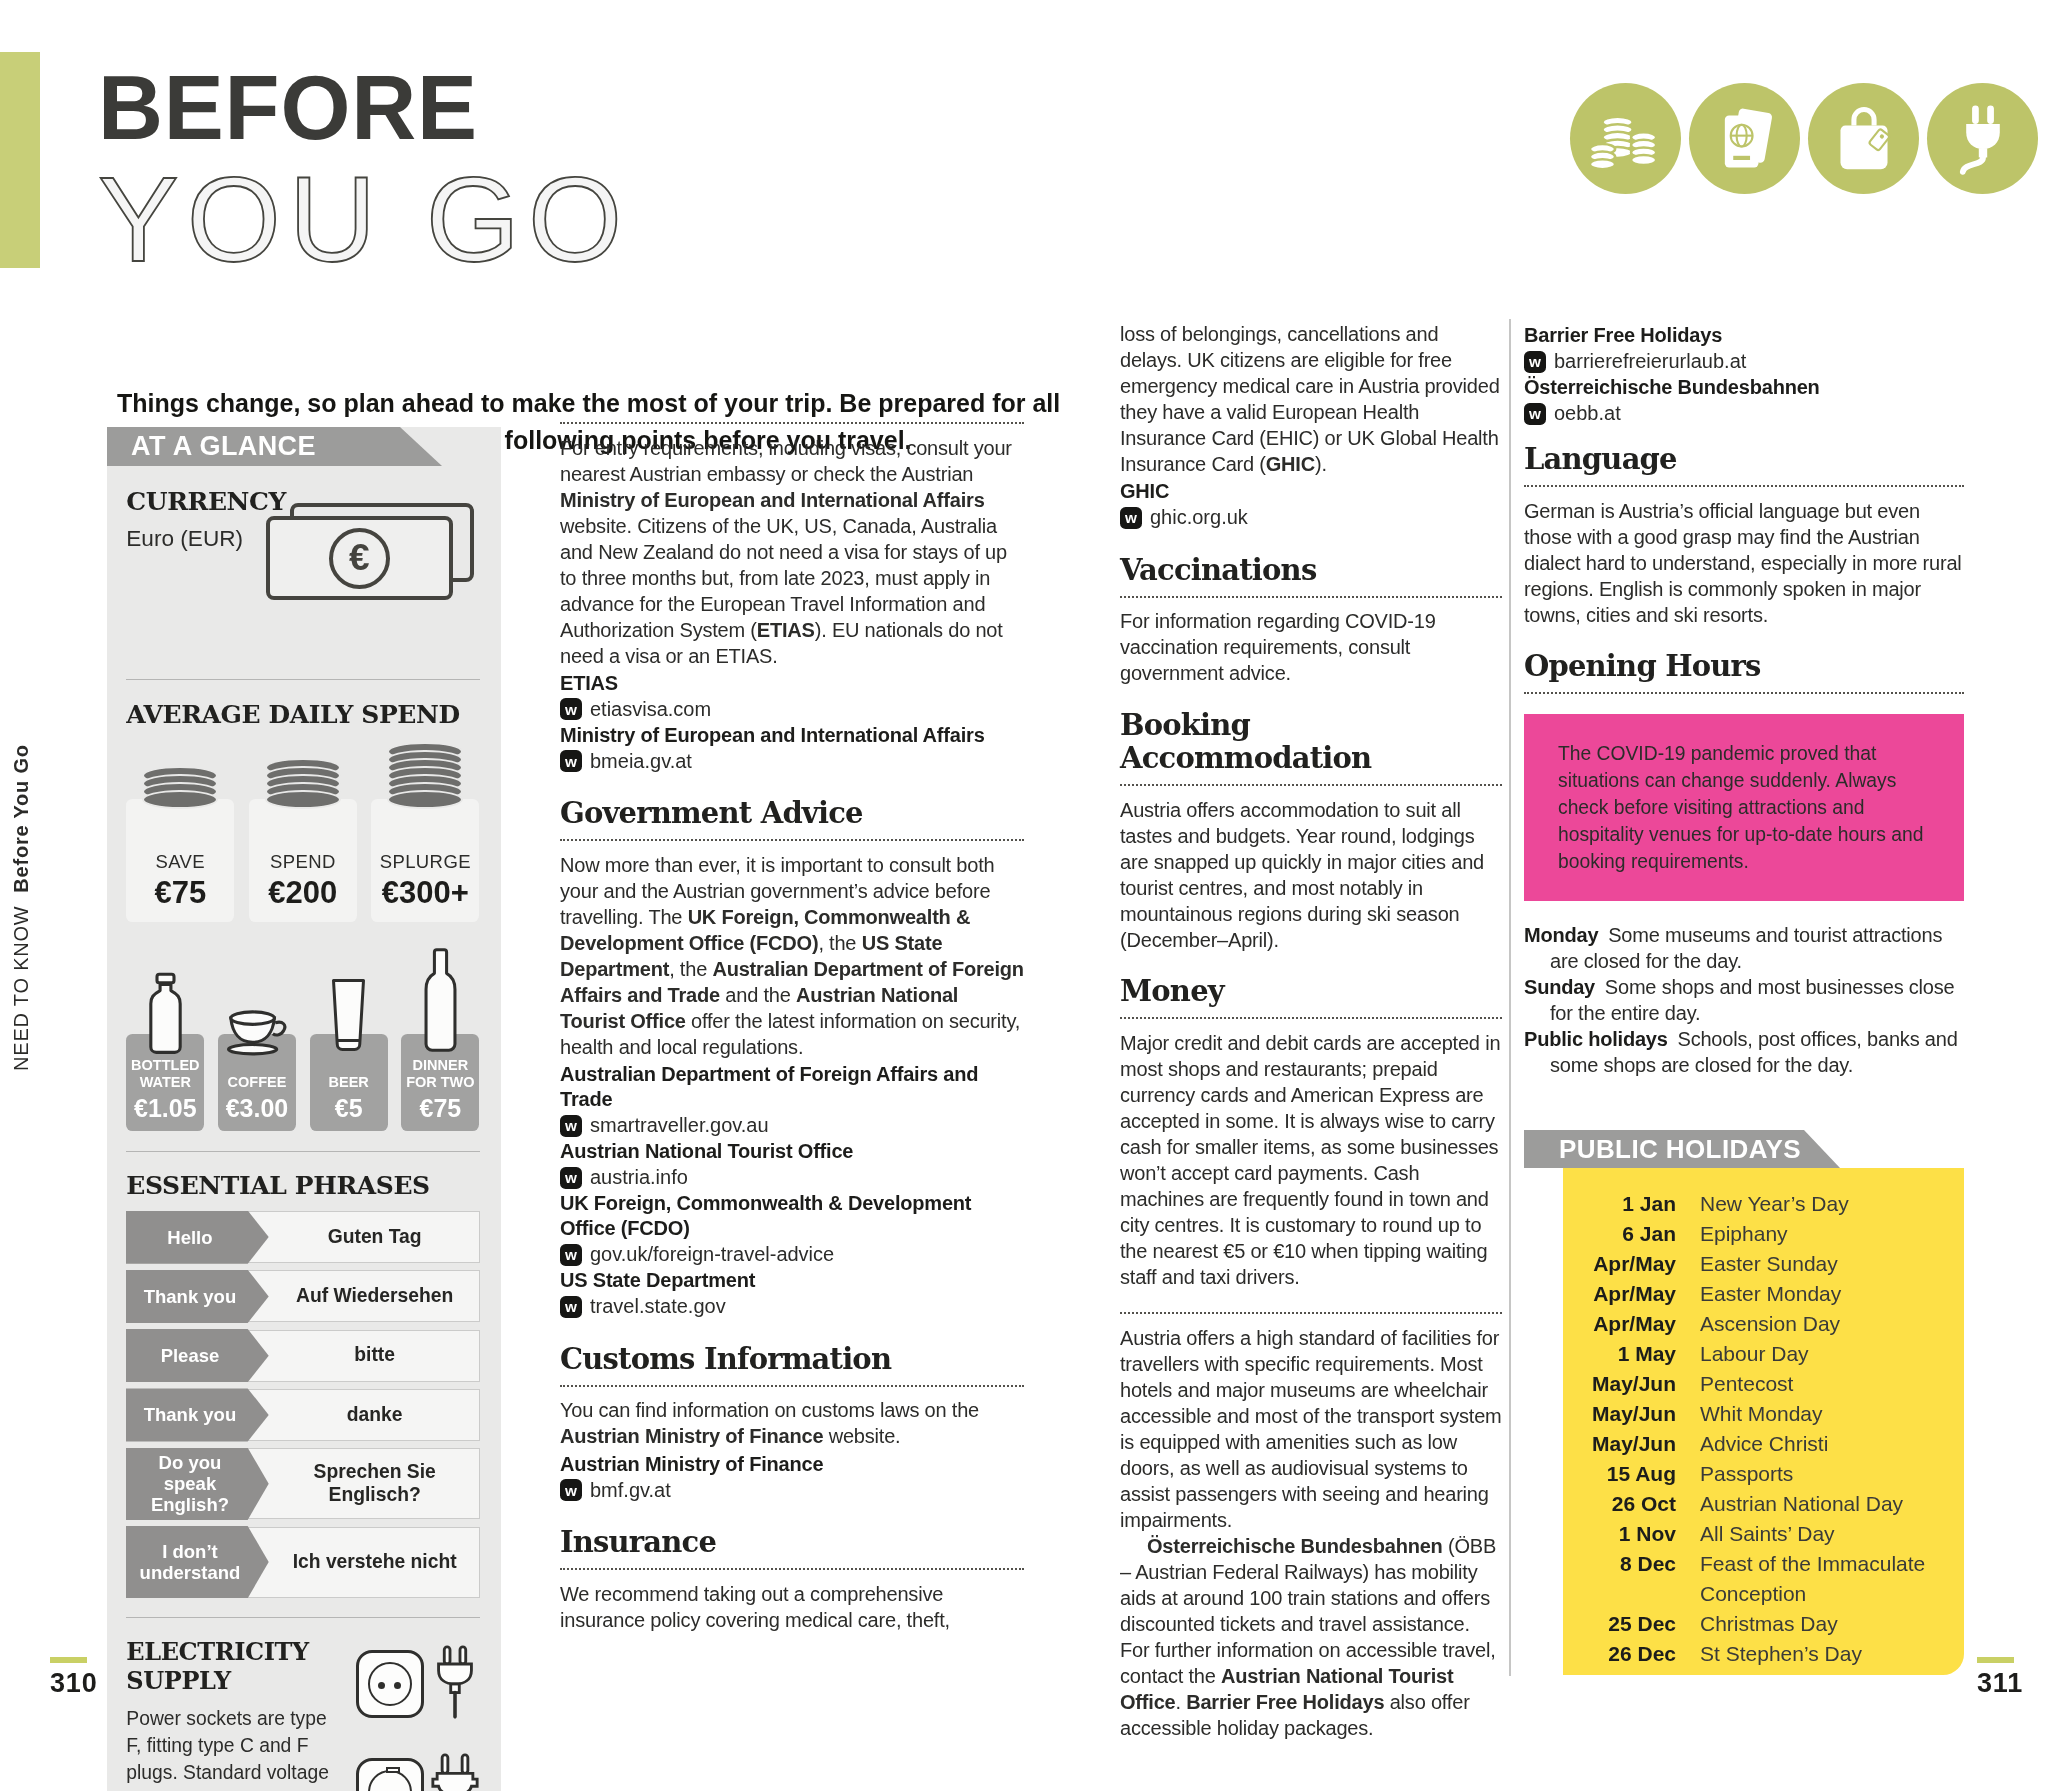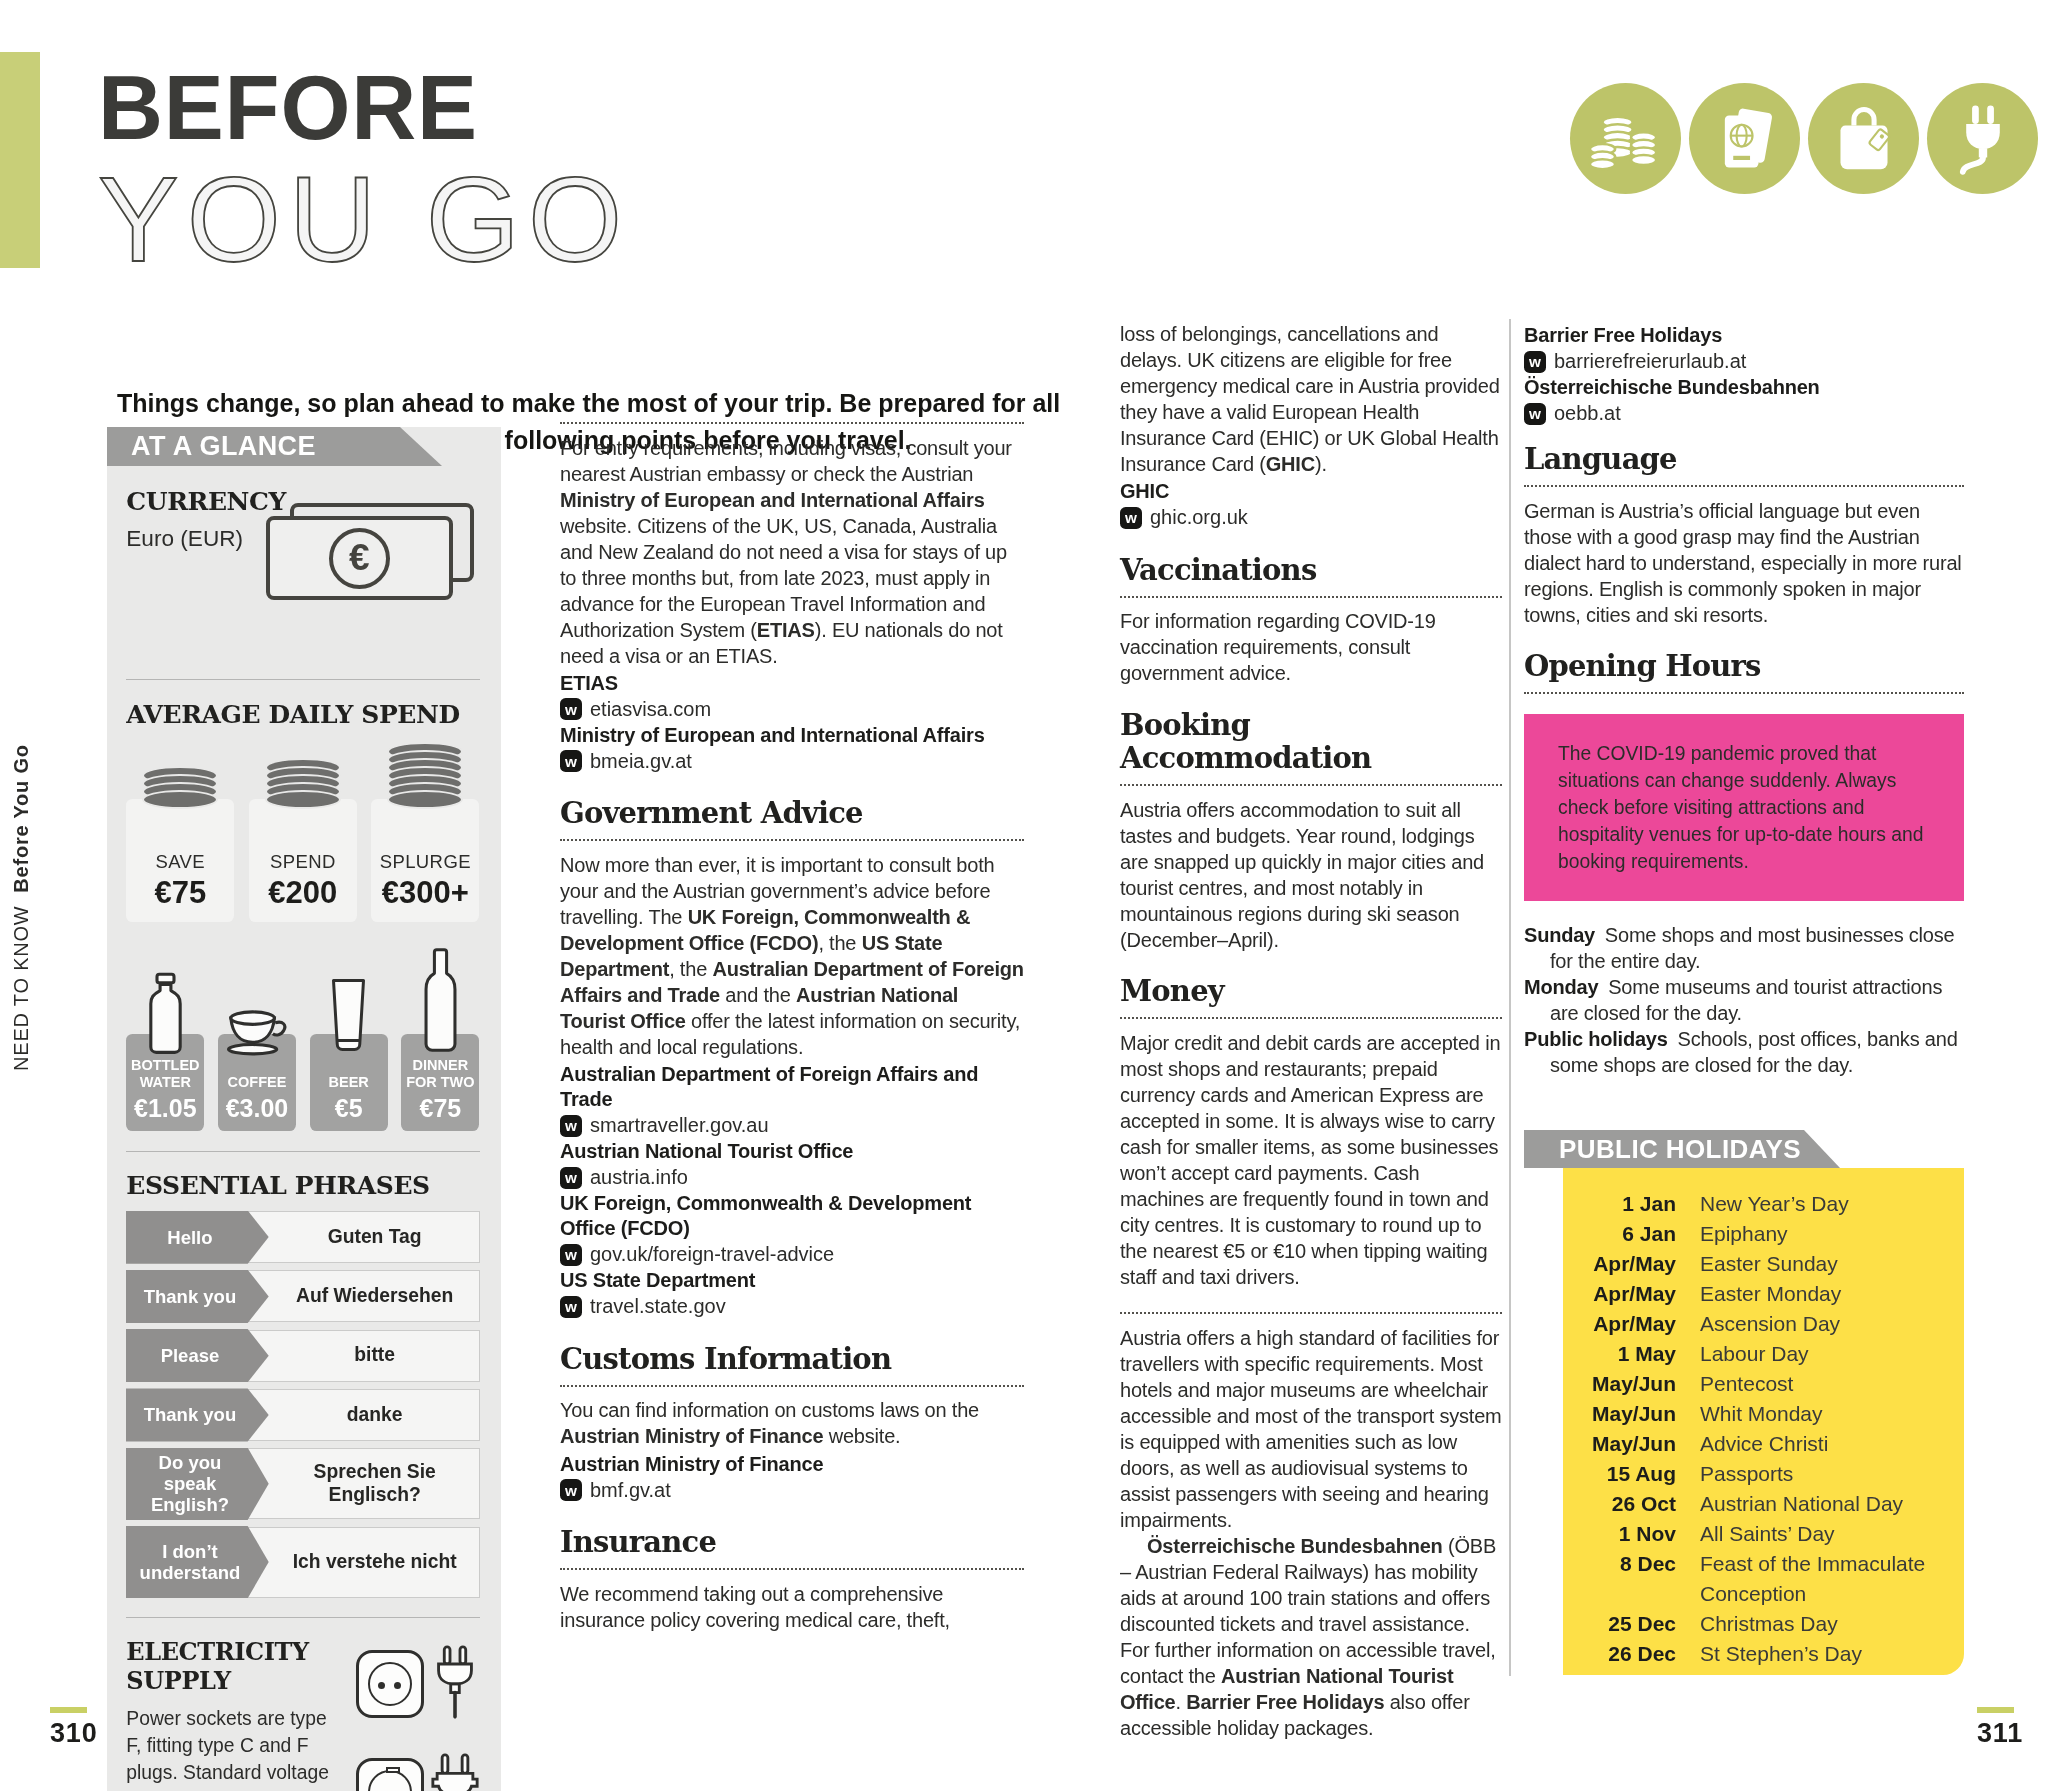--- a/index.html
+++ b/index.html
@@ -110,21 +110,21 @@
   
   .ph { position:absolute; left:1524px; top:1130px; width:440px; height:545px; }
   .ph-bar { width:316px; height:38px; background:#9c9c9b; clip-path:polygon(0 0, calc(100% - 36px) 0, 100% 100%, 0 100%);
             color:#fff; font-weight:bold; font-size:26px; line-height:38px; padding-left:35px; letter-spacing:0.4px; }
   .ph-body { position:absolute; left:0; top:38px; right:0; bottom:0; background:#fde047; border-radius:0 0 21px 0; padding:21px 19.3px 0 0;margin-left:39px; }
   .ph-row { display:flex; }
   .ph-date { width:137px; text-align:right; padding-right:24px; font-weight:bold; font-size:21px; line-height:30px; color:#1d1d1b; flex:none; }
   .ph-name { flex:1; font-size:21px; line-height:30px; color:#3a3a38; }
 
   
-  .pageno { position:absolute; top:1707px; }
+  .pageno { position:absolute; top:1657px; }
   .pageno .dash { width:37px; height:5.6px; background:#c9d065; margin-bottom:5.6px; }
   .pageno .num { font-size:27px; font-weight:bold; color:#1d1d1b; letter-spacing:0.8px; }
   .pn-left { left:50px; } .pn-right { left:1977px; }
 </style>
 </head>
 <body>
 
 <div class="side-block"></div>
 <div class="side-text">
   <span class="ntk">NEED TO KNOW</span>&nbsp;&nbsp;<span class="byg">Before You Go</span>
@@ -474,22 +474,22 @@
     <div class="rule"></div>
     <div class="body-text">
         <p class="para">German is Austria’s official language but even those with a good grasp may find the Austrian dialect hard to understand, especially in more rural regions. English is commonly spoken in major towns, cities and ski resorts.</p>
       </div>
   </div>
   <div class="section">
     <h2 class="sec">Opening Hours</h2>
     <div class="rule"></div>
     <div class="covid-box">The COVID-19 pandemic proved that situations can change suddenly. Always check before visiting attractions and hospitality venues for up-to-date hours and booking requirements.</div>
     <div>
+        <div class="oh-rule"><b>Monday</b> Some museums and tourist attractions are closed for the day.</div>
         <div class="oh-rule"><b>Sunday</b> Some shops and most businesses close for the entire day.</div>
-        <div class="oh-rule"><b>Monday</b> Some museums and tourist attractions are closed for the day.</div>
         <div class="oh-rule"><b>Public holidays</b> Schools, post offices, banks and some shops are closed for the day.</div>
       </div>
   </div>
 </div>
 
 <div class="ph">
   <div class="ph-bar">PUBLIC HOLIDAYS</div>
   <div class="ph-body">
       <div class="ph-row">
         <div class="ph-date">1 Jan</div>

